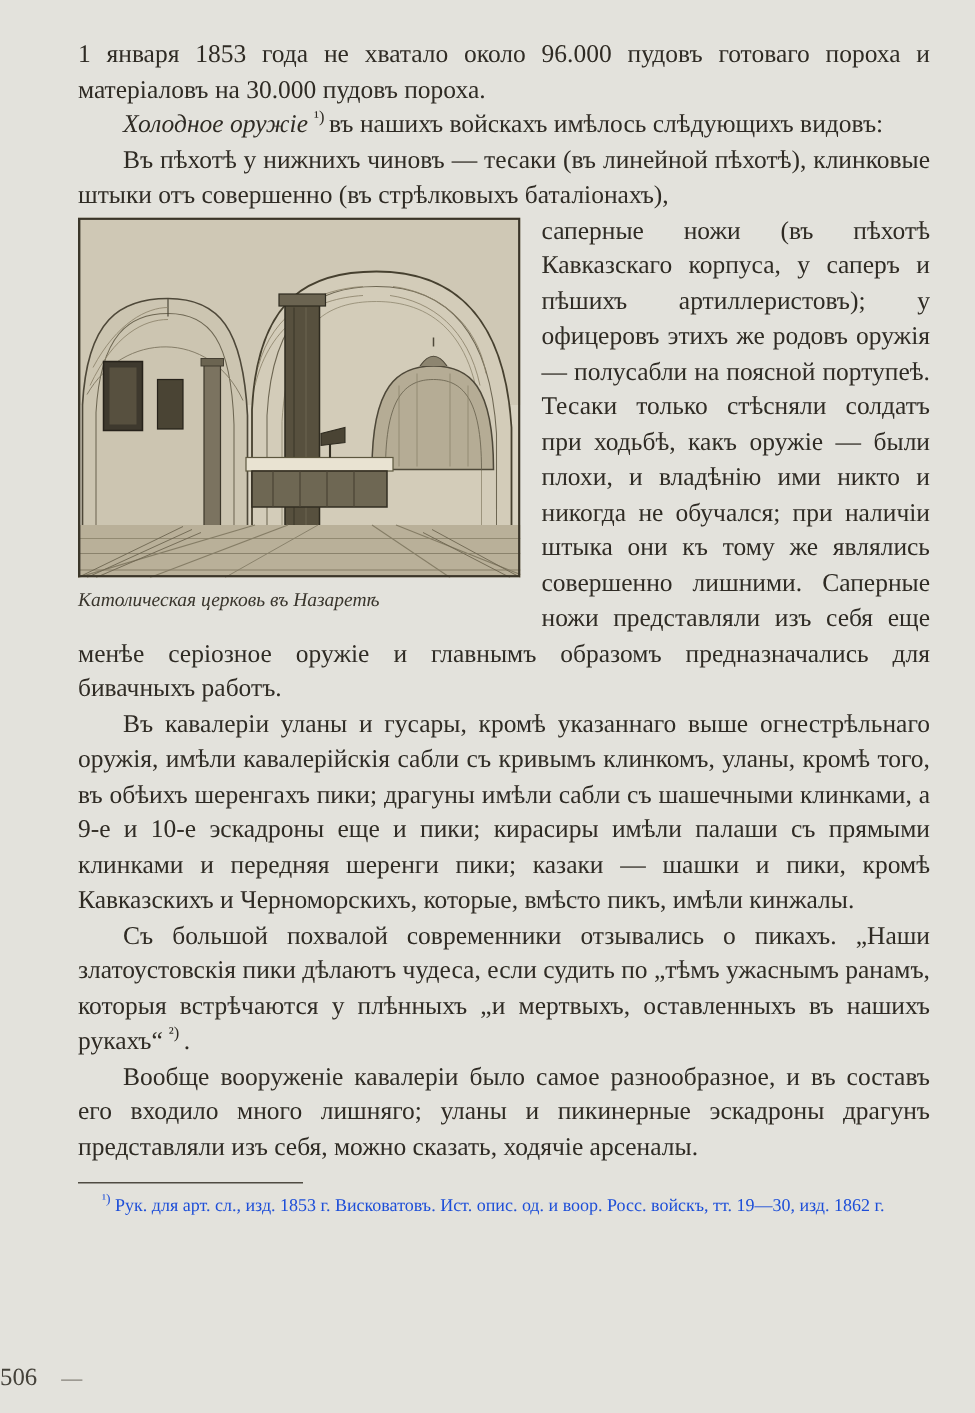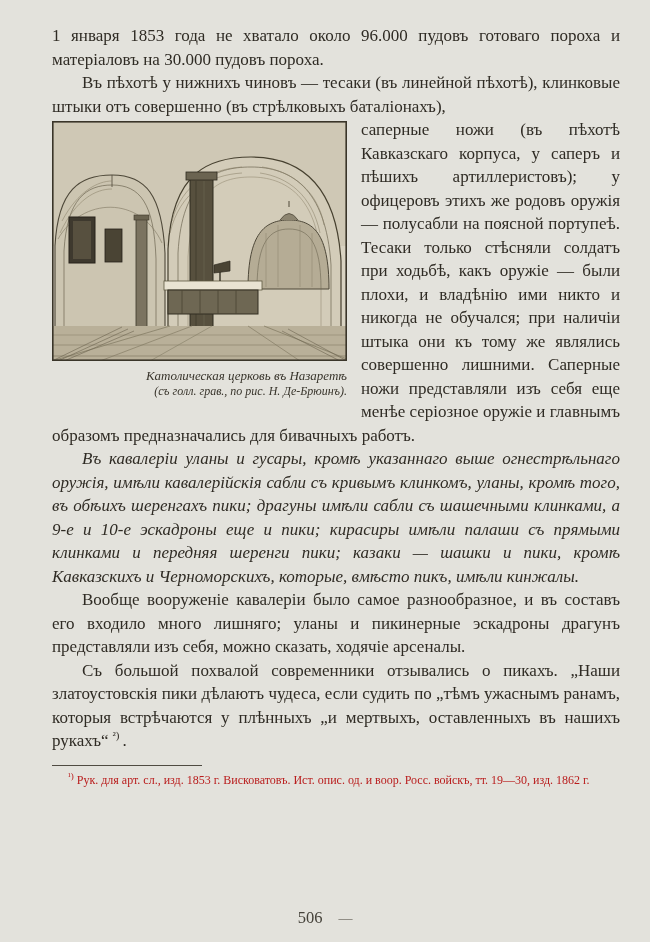--- a/index.html
+++ b/index.html
@@ -13,38 +13,39 @@
     font-family:"Liberation Serif","DejaVu Serif",serif;
     color:#2f2b24;
   }
   .para{margin:0;font-size:17px;line-height:23.5px;text-align:justify;}
   .indent{text-indent:30px;}
   .ital{font-style:italic;}
   sup.fnref{font-size:11px;line-height:0;vertical-align:super;margin:0 3px 0 4px;}
   .flow{margin:0;}
   .figure{float:left;width:295px;margin:3px 14px 4px 0;padding:0;}
   .engraving-frame{width:295px;height:240px;line-height:0;}
-  .caption{margin-top:7px;text-align:right;font-style:italic;color:#39352c;}
+  .caption{margin-top:7px;text-align:left;font-style:italic;color:#39352c;}
   .caption-l1{font-size:13px;line-height:16px;}
   .caption-l2{font-size:12px;line-height:15px;}
-  .clear{clear:left;font-style:italic;}
+  .clear{clear:left;}
   .footnote-rule{margin-top:12px;width:150px;height:0;border-top:1.5px solid #4f4b42;}
   .footnotes{margin-top:6px;}
-  .fn{margin:0;font-size:12px;line-height:16.5px;text-align:justify;text-indent:16px;color:#b91c1c;}
+  .fn{margin:0;font-size:12px;line-height:16.5px;text-align:justify;text-indent:16px;color:#1d4ed8;}
   .fn sup{font-size:9px;line-height:0;vertical-align:super;margin-right:3px;}
-  .pagefooter{position:absolute;left:0;right:0;bottom:14px;text-align:center;font-size:16.5px;color:#45423a;}
+  .pagefooter{position:absolute;left:0;right:0;bottom:14px;text-align:left;font-size:16.5px;color:#45423a;}
   .page-dash{color:#76726a;margin-left:16px;font-size:14px;}
 </style>
 </head>
 <body>
 
 <div class="page">
 
   <p class="para">1 января 1853 года не хватало около 96.000 пудовъ готоваго пороха и матеріаловъ на 30.000 пудовъ пороха.</p>
 
+  <p class="para indent"><em class="ital">Холодное оружіе</em><sup class="fnref">¹)</sup><span>въ нашихъ войскахъ имѣлось слѣдующихъ видовъ:</span></p>
 
   <p class="para indent">Въ пѣхотѣ у нижнихъ чиновъ — тесаки (въ линейной пѣхотѣ), клинковые штыки отъ совершенно (въ стрѣлковыхъ баталіонахъ),</p>
 
   <div class="flow">
     <figure class="figure">
       <div class="engraving-frame">
         <svg viewBox="0 0 295 240" width="295" height="240" xmlns="http://www.w3.org/2000/svg">
           <rect x="0" y="0" width="295" height="240" fill="#d9d3c2"></rect>
           <rect x="0" y="0" width="295" height="125" fill="#cfc8b5"></rect>
           <g stroke="#4e4839" fill="none">
@@ -114,31 +115,30 @@
           </g>
           <g stroke="#6d6550" stroke-width="0.6" fill="none">
             <path d="M0,240 L70,206 M6,240 L76,208 M12,240 L82,210"></path>
             <path d="M295,240 L236,208 M288,240 L230,210"></path>
           </g>
           <rect x="0.8" y="0.8" width="293.4" height="238.4" fill="none" stroke="#3a3529" stroke-width="1.6"></rect>
         </svg>
       </div>
       <figcaption class="caption">
         <div class="caption-l1">Католическая церковь въ Назаретѣ</div>
-        <div class="caption-l2">(съ голл. грав., по рис. Н. Де-Брюинъ).</div>
       </figcaption>
     </figure>
     <p class="para">саперные ножи (въ пѣхотѣ Кавказскаго корпуса, у саперъ и пѣшихъ артиллеристовъ); у офицеровъ этихъ же родовъ оружія — полусабли на поясной портупеѣ. Тесаки только стѣсняли солдатъ при ходьбѣ, какъ оружіе — были плохи, и владѣнію ими никто и никогда не обучался; при наличіи штыка они къ тому же являлись совершенно лишними. Саперные ножи представляли изъ себя еще менѣе серіозное оружіе и главнымъ образомъ предназначались для бивачныхъ работъ.</p>
   </div>
 
   <p class="para indent clear">Въ кавалеріи уланы и гусары, кромѣ указаннаго выше огнестрѣльнаго оружія, имѣли кавалерійскія сабли съ кривымъ клинкомъ, уланы, кромѣ того, въ обѣихъ шеренгахъ пики; драгуны имѣли сабли съ шашечными клинками, а 9-е и 10-е эскадроны еще и пики; кирасиры имѣли палаши съ прямыми клинками и передняя шеренги пики; казаки — шашки и пики, кромѣ Кавказскихъ и Черноморскихъ, которые, вмѣсто пикъ, имѣли кинжалы.</p>
 
+  <p class="para indent"><span>Съ большой похвалой современники отзывались о пикахъ. „Наши златоустовскія пики дѣлаютъ чудеса, если судить по „тѣмъ ужаснымъ ранамъ, которыя встрѣчаются у плѣнныхъ „и мертвыхъ, оставленныхъ въ нашихъ рукахъ“</span><sup class="fnref">²)</sup><span>.</span></p>
+
   <p class="para indent">Вообще вооруженіе кавалеріи было самое разнообразное, и въ составъ его входило много лишняго; уланы и пикинерные эскадроны драгунъ представляли изъ себя, можно сказать, ходячіе арсеналы.</p>
-
-  <p class="para indent"><span>Съ большой похвалой современники отзывались о пикахъ. „Наши златоустовскія пики дѣлаютъ чудеса, если судить по „тѣмъ ужаснымъ ранамъ, которыя встрѣчаются у плѣнныхъ „и мертвыхъ, оставленныхъ въ нашихъ рукахъ“</span><sup class="fnref">²)</sup><span>.</span></p>
 
   <div class="footnote-rule"></div>
 
   <div class="footnotes">
     <p class="fn"><sup>¹)</sup><span>Рук. для арт. сл., изд. 1853 г. Висковатовъ. Ист. опис. од. и воор. Росс. войскъ, тт. 19—30, изд. 1862 г.</span></p>
   </div>
 
   <div class="pagefooter">
     <span class="pageno">506</span><span class="page-dash">—</span>
   </div>

